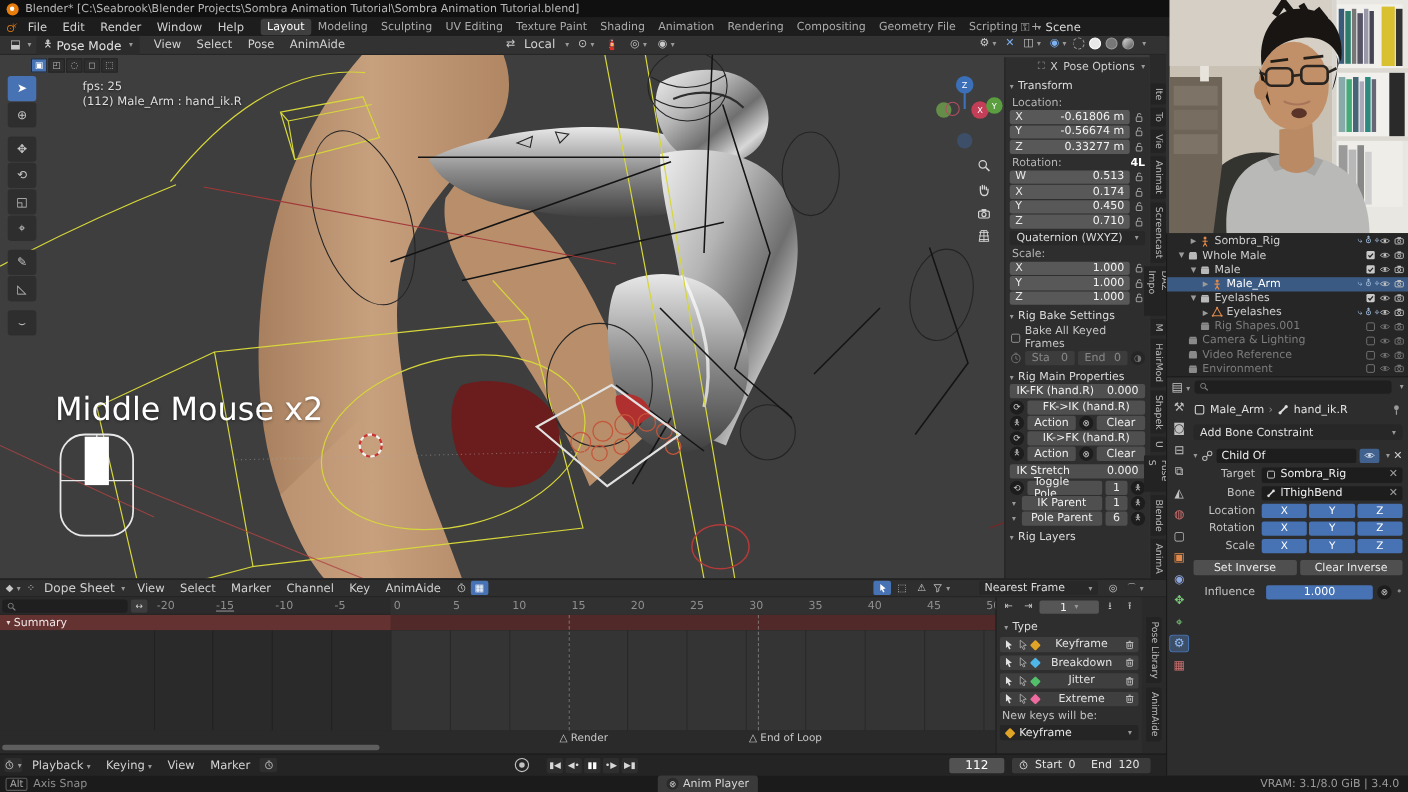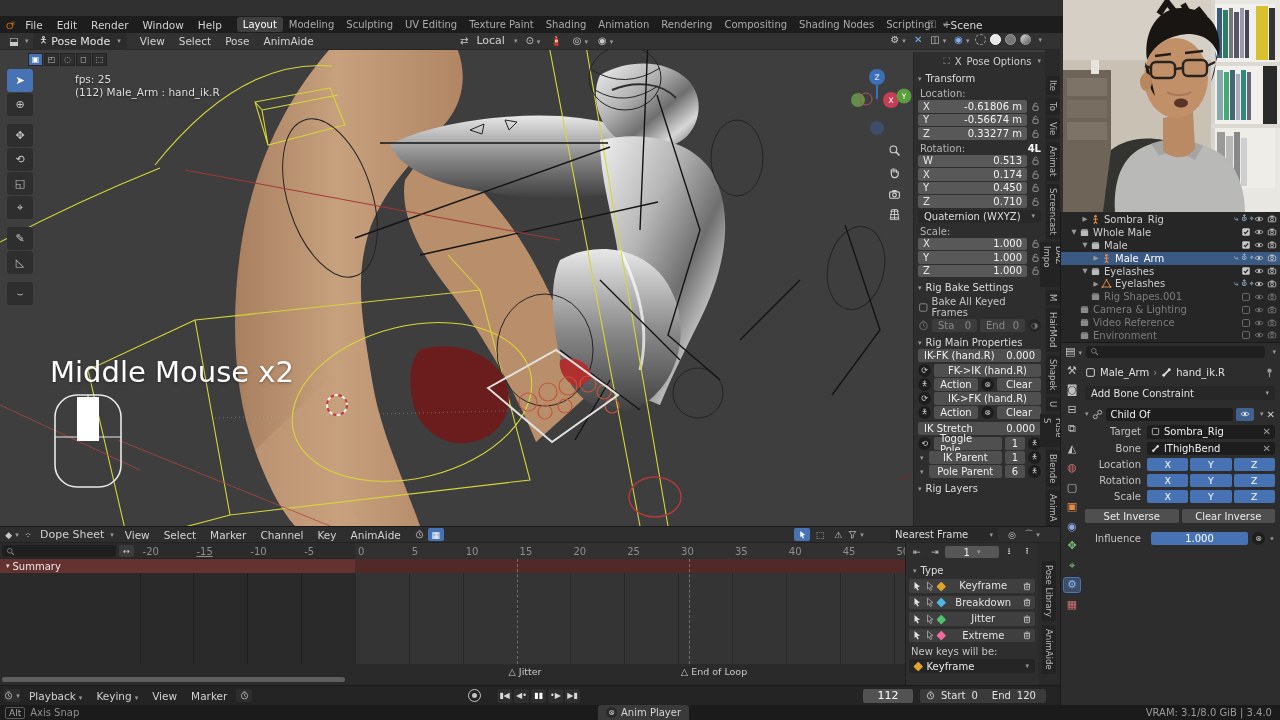--- a/index.html
+++ b/index.html
@@ -210,41 +210,45 @@
         <path d="M3,6 V3.4 M4.7,5.4 V2.4 M6.4,5.4 V2.8 M8,6 V3.8 M3,6 C3,9 3.8,10.8 6,10.8 C8.2,10.8 9.4,9.4 9.4,7.2 L9.4,5.4" fill="none" stroke="currentColor" stroke-width="1.1" stroke-linecap="round"></path>
       </symbol>
 <symbol id="i-grid" viewBox="0 0 12 12">
         <path d="M2,3 H10 M2,6 H10 M2,9 H10 M3.5,1.5 L2,10.5 M6,1.5 V10.5 M8.5,1.5 L10,10.5 M3.5,1.5 H8.5 M2,10.5 H10" fill="none" stroke="currentColor" stroke-width=".8"></path>
       </symbol>
 </defs>
 </svg>
 
 <div class="screen">
 
+  <div class="abs titlebar">
+    <span class="blogo"></span>
+    <span>Blender* [C:\Seabrook\Blender Projects\Sombra Animation Tutorial\Sombra Animation Tutorial.blend]</span>
+  </div>
 
   <div class="abs menubar">
     <span style="color:#e87d0d;font-size:10px;margin:0 2px">🜚</span>
     <div id="tb-menus" style="display:flex">
         <div class="mb-item" style="display: inline-block;">File</div>
         <div class="mb-item" style="display: inline-block;">Edit</div>
         <div class="mb-item" style="display: inline-block;">Render</div>
         <div class="mb-item" style="display: inline-block;">Window</div>
         <div class="mb-item" style="display: inline-block;">Help</div>
       </div>
     <div class="ws-wrap" id="ws-tabs">
         <div class="ws-tab active">Layout</div>
         <div class="ws-tab">Modeling</div>
         <div class="ws-tab">Sculpting</div>
         <div class="ws-tab">UV Editing</div>
         <div class="ws-tab">Texture Paint</div>
         <div class="ws-tab">Shading</div>
         <div class="ws-tab">Animation</div>
         <div class="ws-tab">Rendering</div>
         <div class="ws-tab">Compositing</div>
-        <div class="ws-tab">Shading Nodes</div>
+        <div class="ws-tab">Geometry File</div>
         <div class="ws-tab">Scripting</div>
         <div class="ws-tab">+</div>
       </div>
     <div class="scene-chip">
       <span style="color:#b9b9b9">⚿</span>
         <span class="caret">▾</span>
       <span>Scene</span>
     </div>
   </div>
 
@@ -1241,21 +1245,21 @@
           <div class="gline" style="left: 624.25px;"></div>
           <div class="gline" style="left: 678.1px;"></div>
           <div class="gline" style="left: 731.95px;"></div>
           <div class="gline" style="left: 785.8px;"></div>
           <div class="gline" style="left: 839.65px;"></div>
           <div class="gline" style="left: 893.5px;"></div>
         </div>
     </div>
     <div id="ds-markers">
         <div class="mline" style="left: 516.55px;"></div>
-        <div class="mlabel" style="left: 508.55px;">△ Jitter</div>
+        <div class="mlabel" style="left: 508.55px;">△ Render</div>
         <div class="mline" style="left: 688.87px;"></div>
         <div class="mlabel" style="left: 680.87px;">△ End of Loop</div>
       </div>
     <div class="ds-scroll"></div>
 
     <div class="ds-panel">
       <div class="kf-nav">
         <span class="icbtn">⇤</span>
         <span class="icbtn">⇥</span>
         <span class="kf-field">

